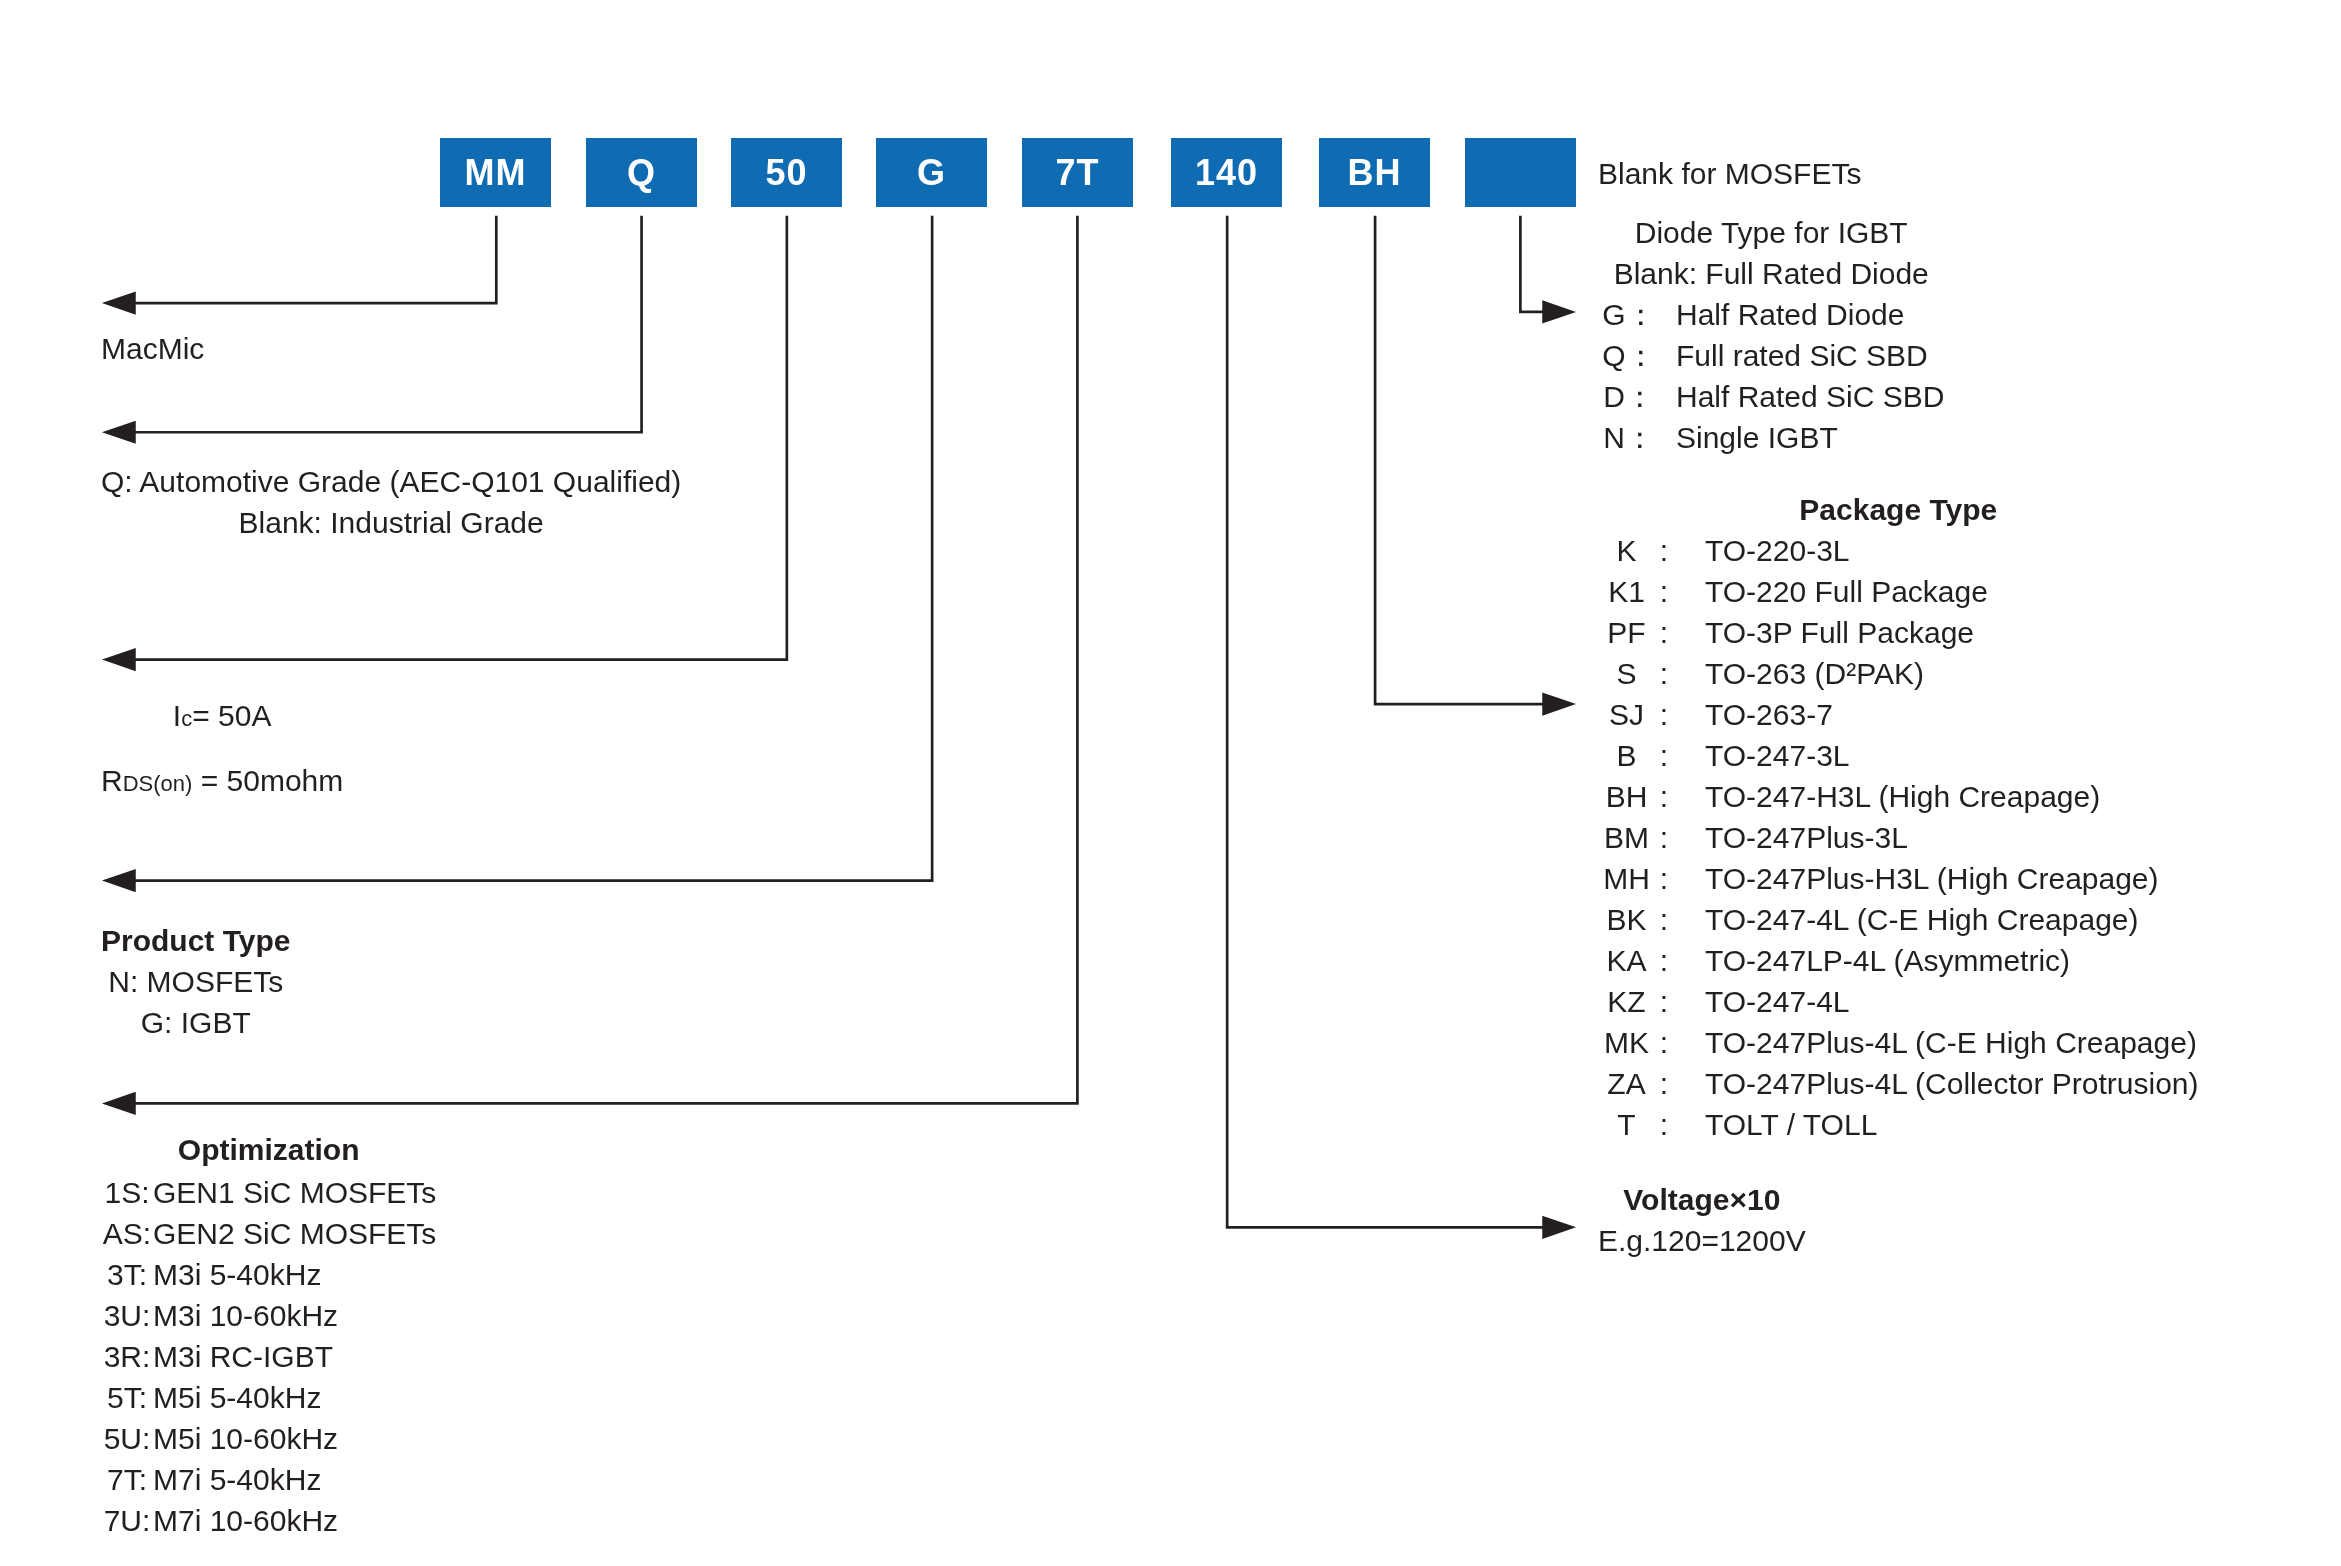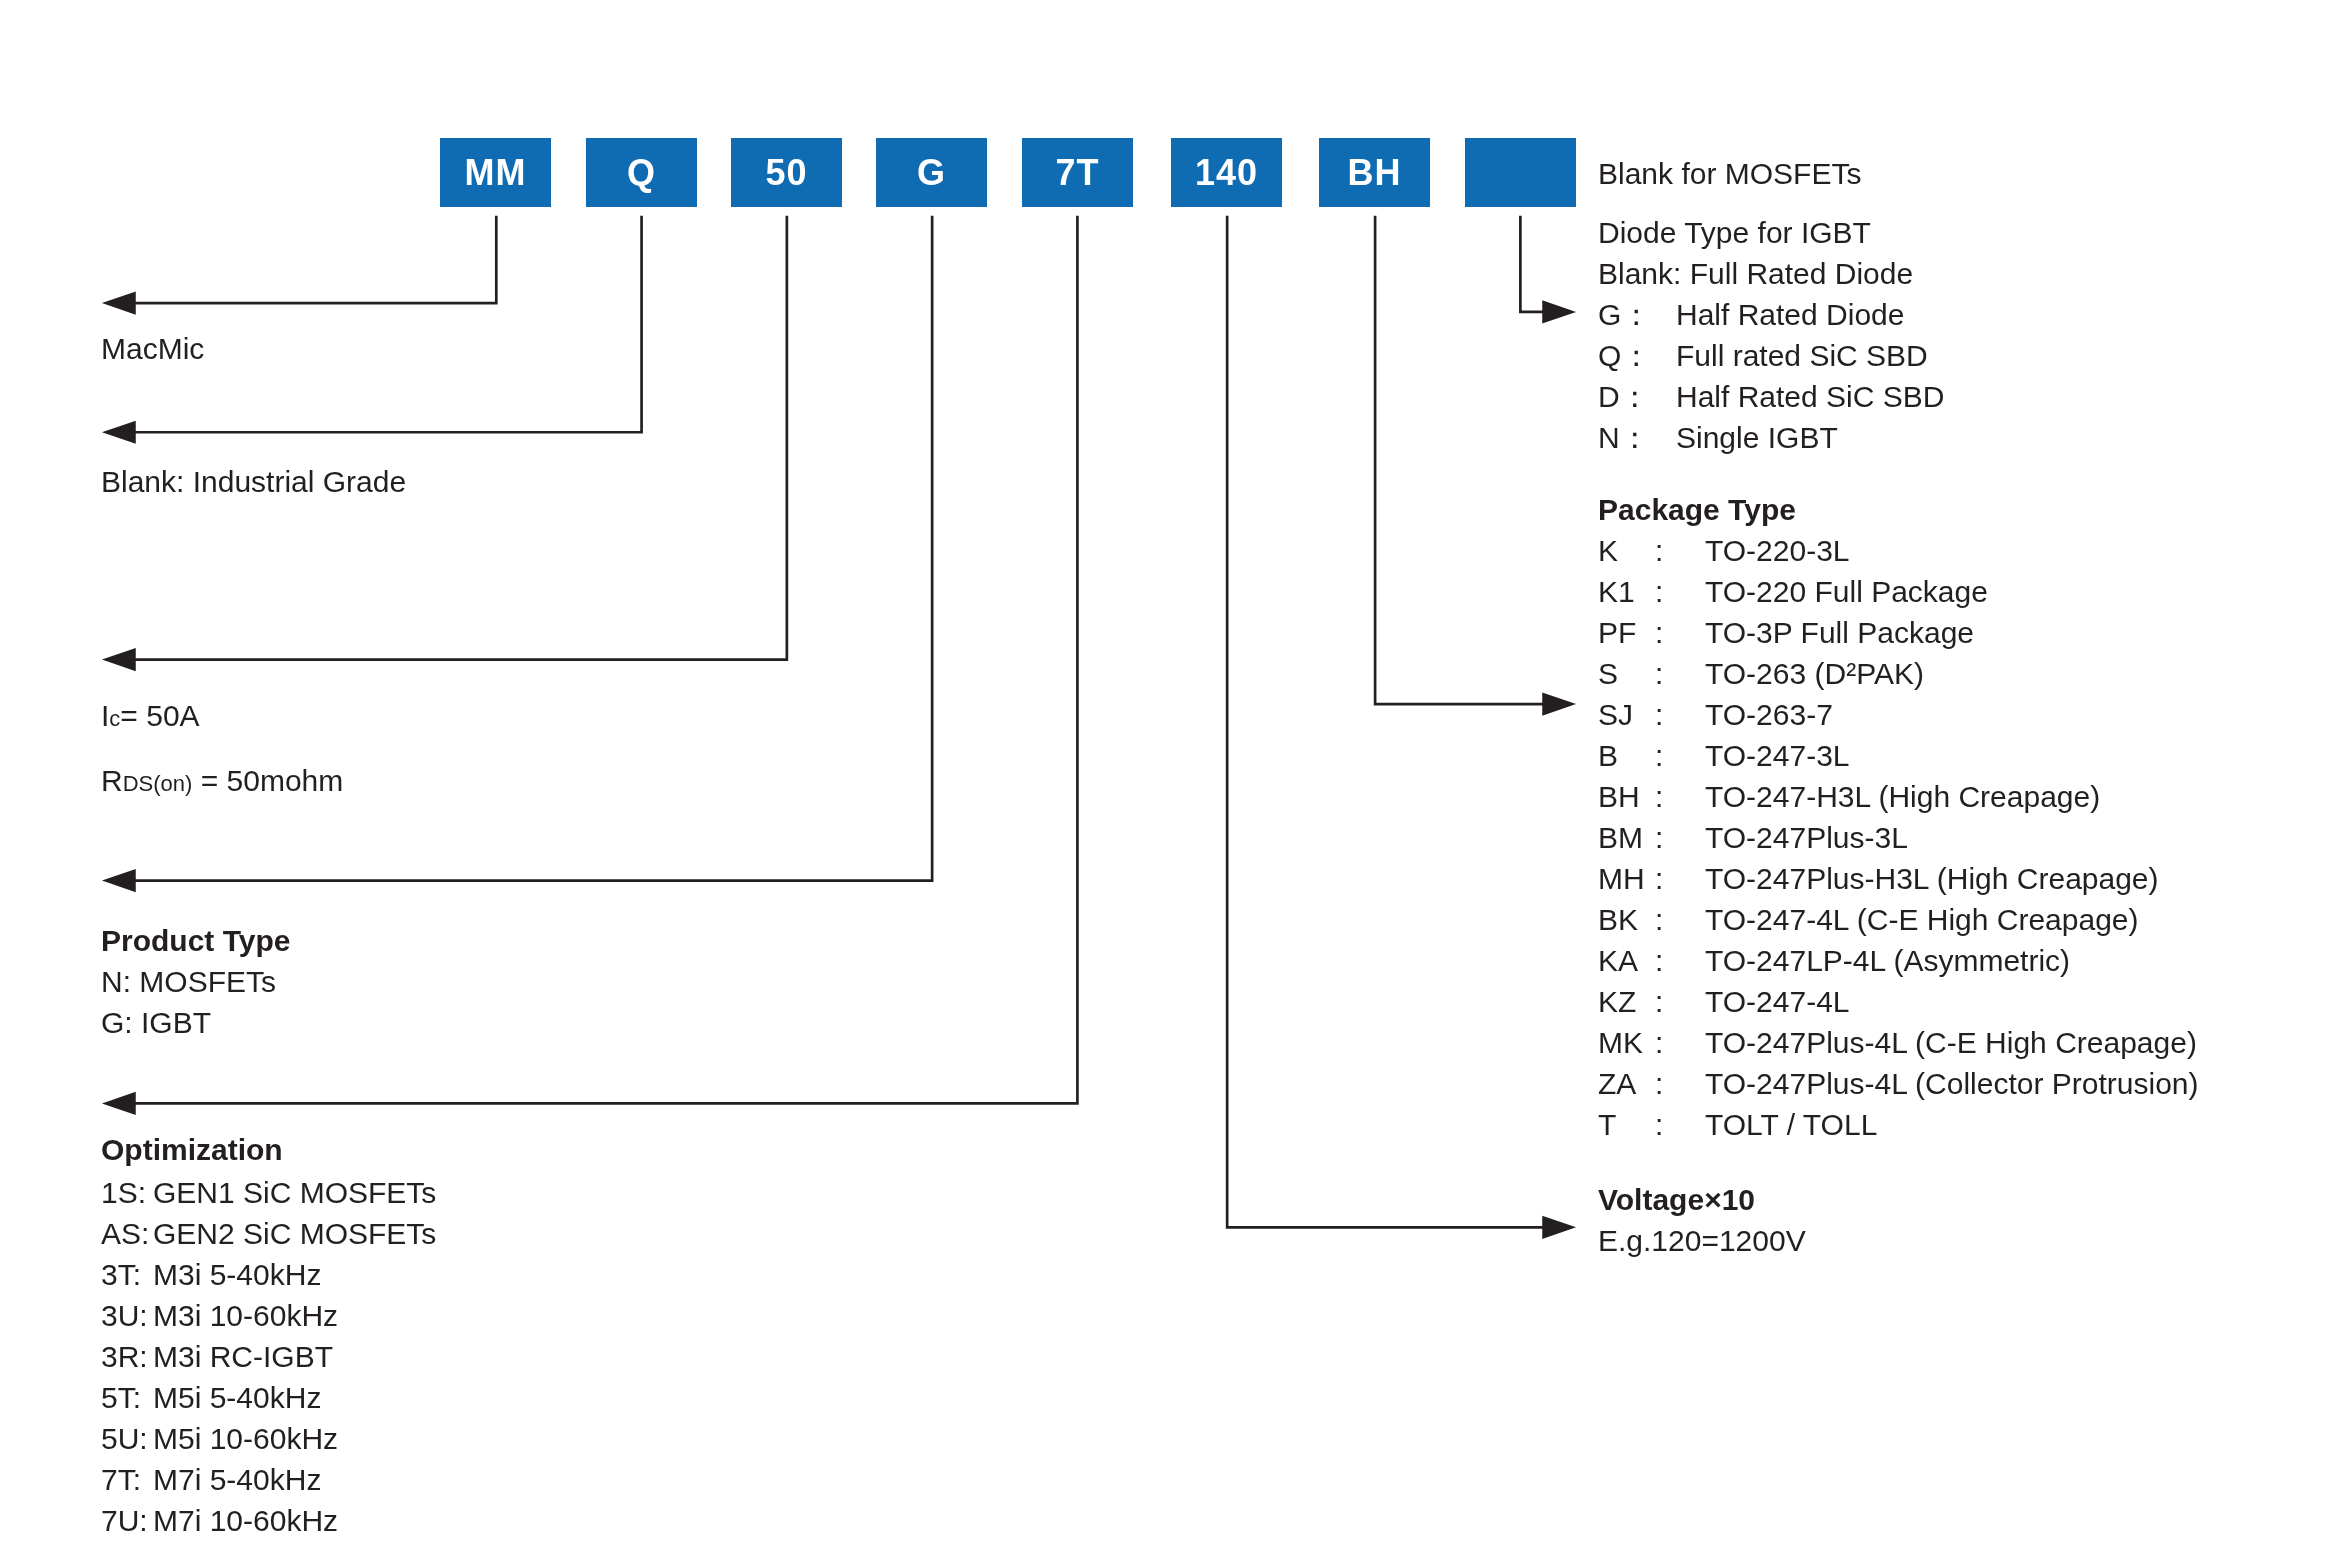--- a/index.html
+++ b/index.html
@@ -1,17 +1,17 @@
 <!DOCTYPE html>
 <html style="font-size:14.3px"><head>
 <meta charset="utf-8">
 <style>
   html,body{margin:0;padding:0;background:#ffffff;}
   #canvas{position:relative;width:2232px;height:1566px;background:#ffffff;overflow:hidden;
-          font-family:"Liberation Sans","DejaVu Sans",sans-serif;color:#231f20;}
+          font-family:"Liberation Sans","DejaVu Sans",sans-serif;color:#231f20;text-align:center;}
   svg.wires{position:absolute;left:0;top:0;width:2342px;height:1566px;}
   .pbox{position:absolute;top:138px;width:111px;height:69px;background:#0f6cb2;
         display:flex;align-items:center;justify-content:center;
         color:#ffffff;font-size:36px;font-weight:bold;letter-spacing:0.9px;}
   .t{position:absolute;font-size:30px;line-height:41px;white-space:nowrap;}
   .b{font-weight:bold;}
   .row{display:flex;}
   .ocode{display:inline-block;width:52px;}
   .dcode{display:inline-block;width:62px;}
   .pkcode{display:inline-block;width:57px;}
@@ -49,20 +49,21 @@
   <div class="pbox" style="left:731px">50</div>
   <div class="pbox" style="left:876px">G</div>
   <div class="pbox" style="left:1022px">7T</div>
   <div class="pbox" style="left:1171px">140</div>
   <div class="pbox" style="left:1319px">BH</div>
   <div class="pbox" style="left:1465px"></div>
 
   <div class="t" style="left:101px;top:328px">MacMic</div>
 
   <div class="t" style="left:101px;top:461px">
+    <div>Q: Automotive Grade (AEC-Q101 Qualified)</div>
     <div>Blank: Industrial Grade</div>
   </div>
 
   <div class="t rate" style="left:101px;top:685px">
     <div><span>I</span><span class="sub">c</span><span>= 50A</span></div>
     <div><span>R</span><span class="sub">DS(on)</span><span> = 50mohm</span></div>
   </div>
 
   <div class="t" style="left:101px;top:920px">
     <div class="b">Product Type</div>

